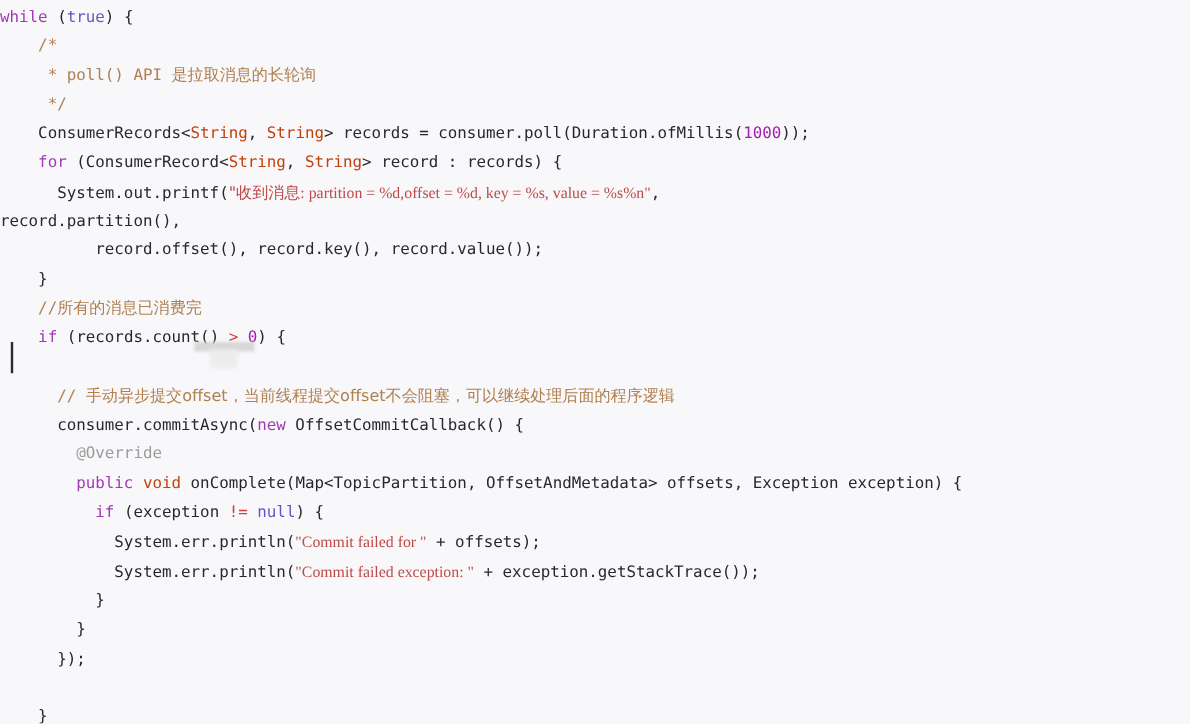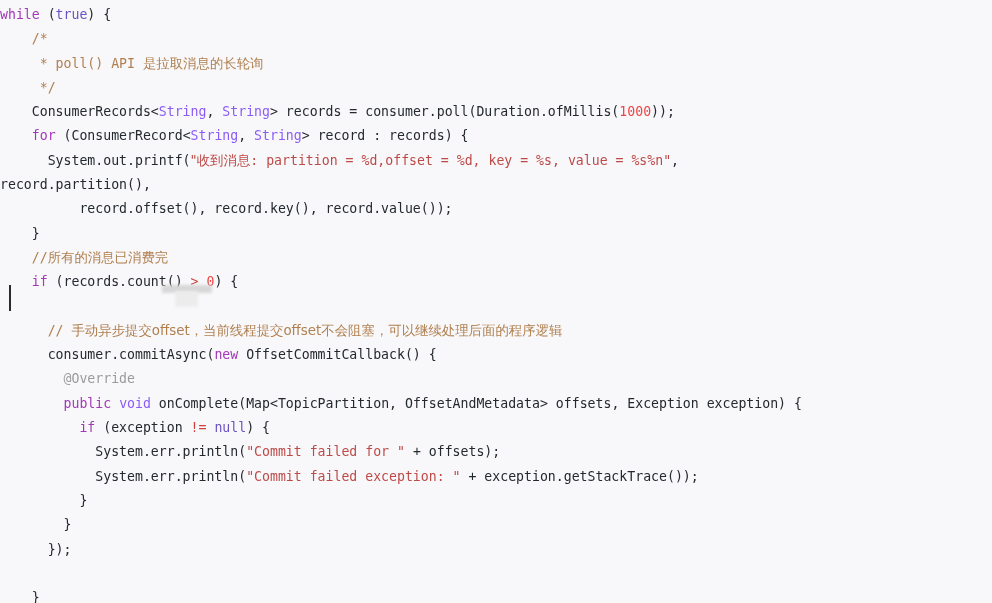--- a/index.html
+++ b/index.html
@@ -40,23 +40,23 @@
 
   .line {
     display: block;
     height: 24.3px;
     white-space: pre;
   }
 
   
   .kw       { color: #a238b8; }      
   .kw2      { color: #6a52c4; }      
-  .type     { color: #8b5cf6; }      
-  .num      { color: #ef4444; }
-  .str      { color: #bd4a47; }      
+  .type     { color: #c2410c; }      
+  .num      { color: #a21caf; }
+  .str      { color: #bd4a47; font-family: Liberation Serif, serif; }      
   .cmt      { color: #b0804f; }      
   .anno     { color: #9b9b9b; text-align: center; }      
   .op       { color: #d0403a; }      
   .plain    { color: #24292e; }
 
   .cjk {
     font-family: "DejaVu Sans", "Liberation Sans", sans-serif;
     font-size: 13.4px;
     text-align: right;
   }

